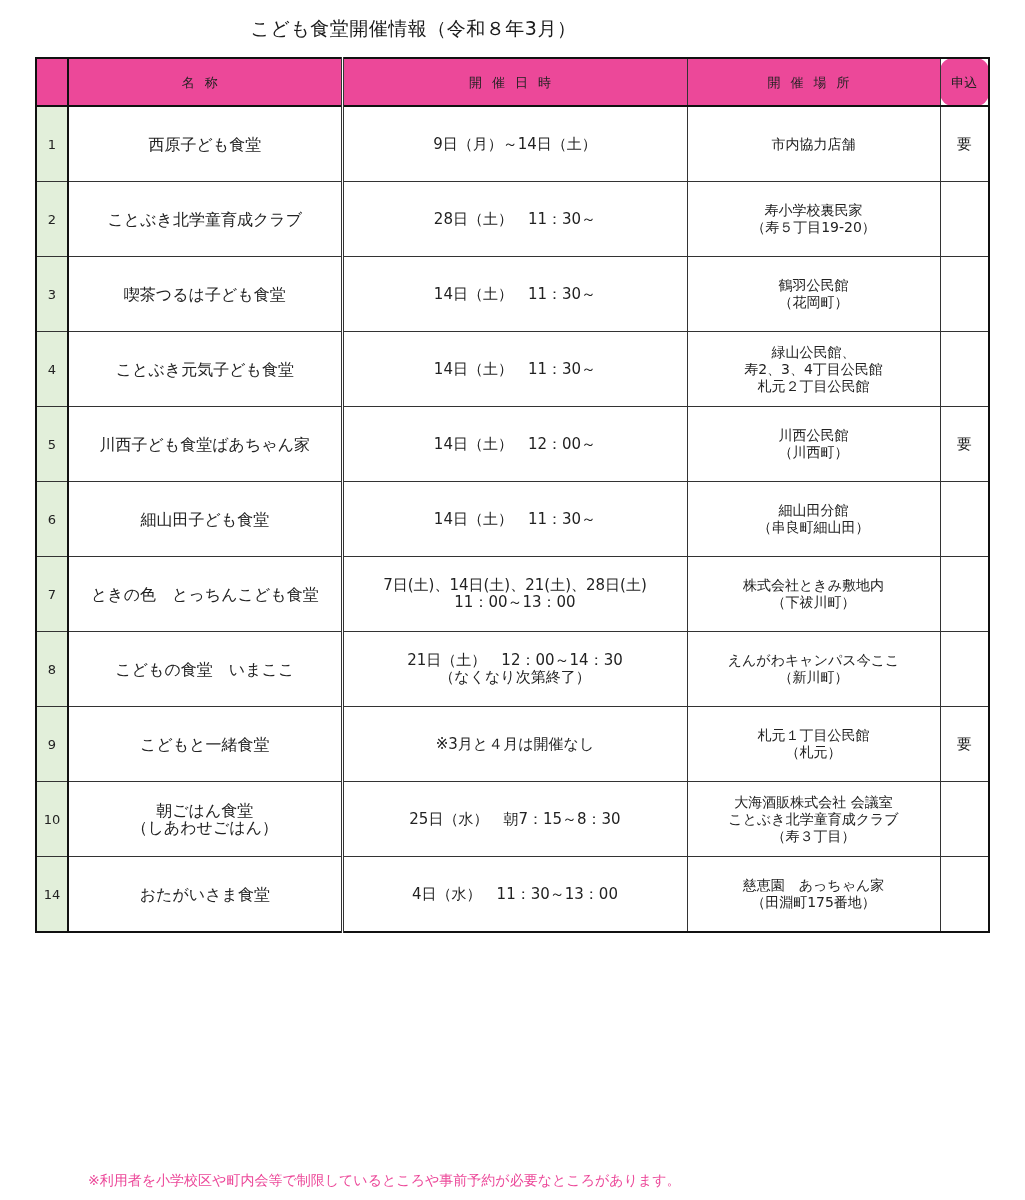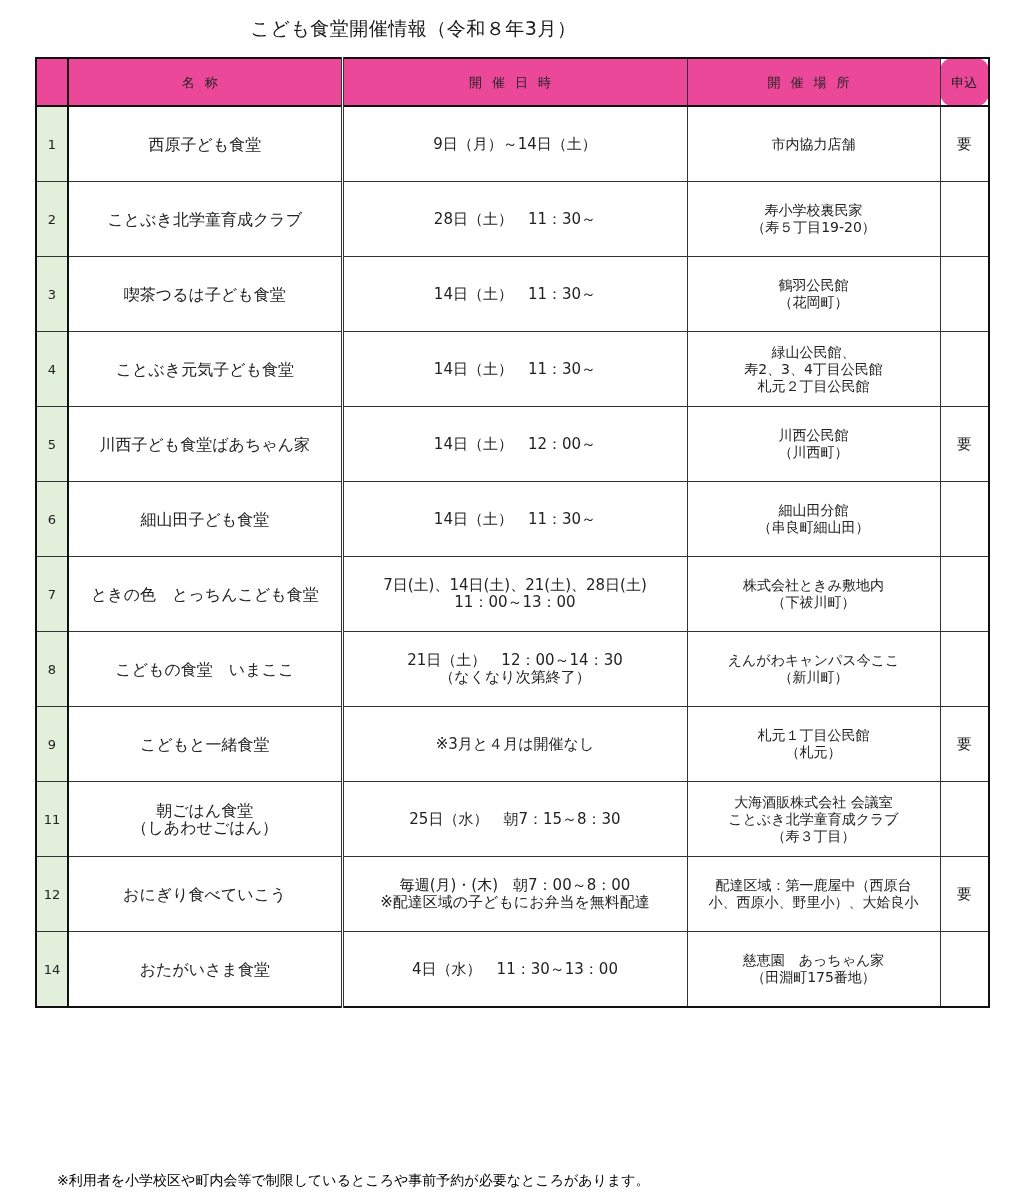--- a/index.html
+++ b/index.html
@@ -80,24 +80,24 @@
     }
     td.place {
       font-size: 14px !important;
       margin-left: 24px;
     }
     td.apply {
       font-size: 15px !important;
     }
     .footnote {
       position: absolute;
-      left: 57px;
+      left: 88px;
       top: 1172px;
       font-size: 14px;
-      color: #000000;
+      color: #ec4899;
       text-align: center;
     }
   </style>
 </head>
 <body>
 
 <div class="title">こども食堂開催情報（令和８年3月）</div>
 
 <table class="schedule">
   <colgroup>
@@ -185,39 +185,30 @@
     </tr>
     <tr>
       <td class="no">9</td>
       <td class="name">こどもと一緒食堂</td>
       <td class="date">※3月と４月は開催なし</td>
       <td class="place">札元１丁目公民館
 （札元）</td>
       <td class="apply">要</td>
     </tr>
     <tr>
-      <td class="no">11</td>
+      <td class="no">10</td>
       <td class="name">朝ごはん食堂
 （しあわせごはん）</td>
       <td class="date">25日（水）　朝7：15～8：30</td>
       <td class="place">大海酒販株式会社 会議室
 ことぶき北学童育成クラブ
 （寿３丁目）</td>
       <td class="apply"></td>
     </tr>
     <tr>
-      <td class="no">12</td>
-      <td class="name">おにぎり食べていこう</td>
-      <td class="date">毎週(月)・(木)　朝7：00～8：00
-※配達区域の子どもにお弁当を無料配達</td>
-      <td class="place">配達区域：第一鹿屋中（西原台
-小、西原小、野里小）、大姶良小</td>
-      <td class="apply">要</td>
-    </tr>
-    <tr>
       <td class="no">14</td>
       <td class="name">おたがいさま食堂</td>
       <td class="date">4日（水）　11：30～13：00</td>
       <td class="place">慈恵園　あっちゃん家
 （田淵町175番地）</td>
       <td class="apply"></td>
     </tr>
   </tbody>
 </table>
 

